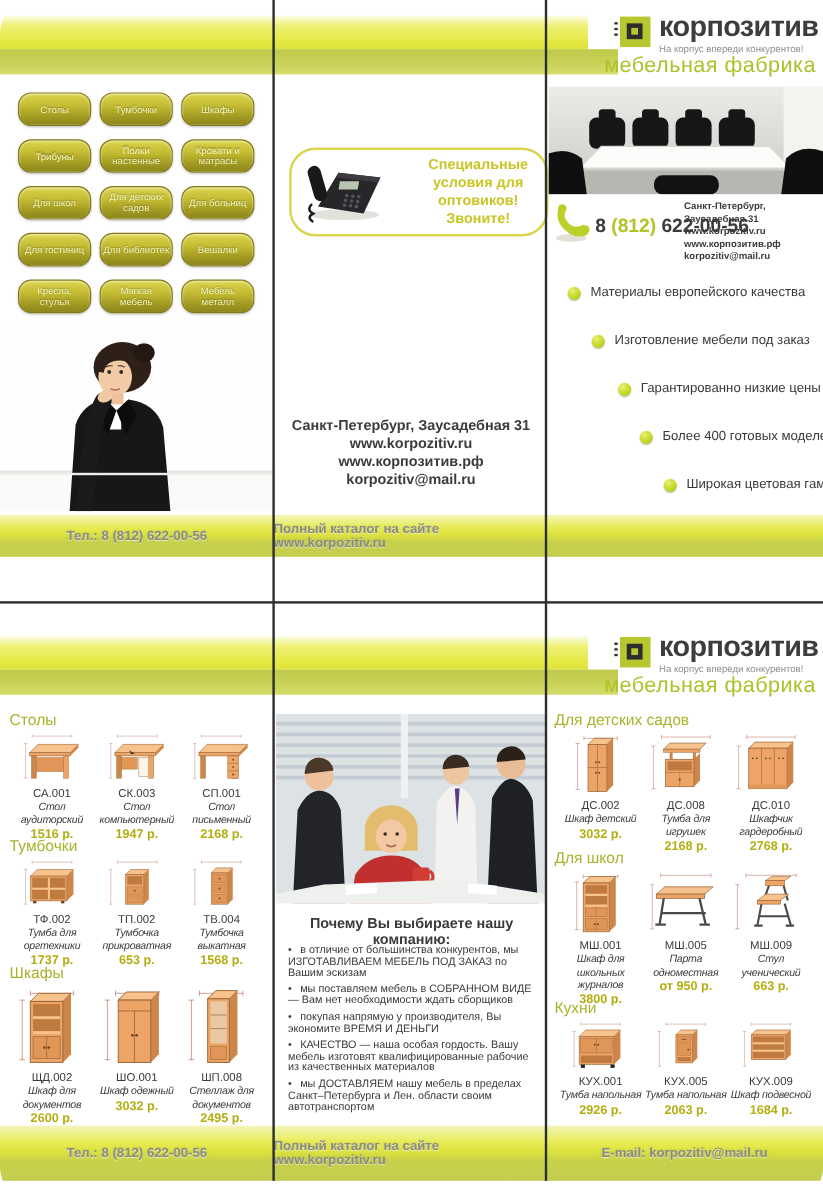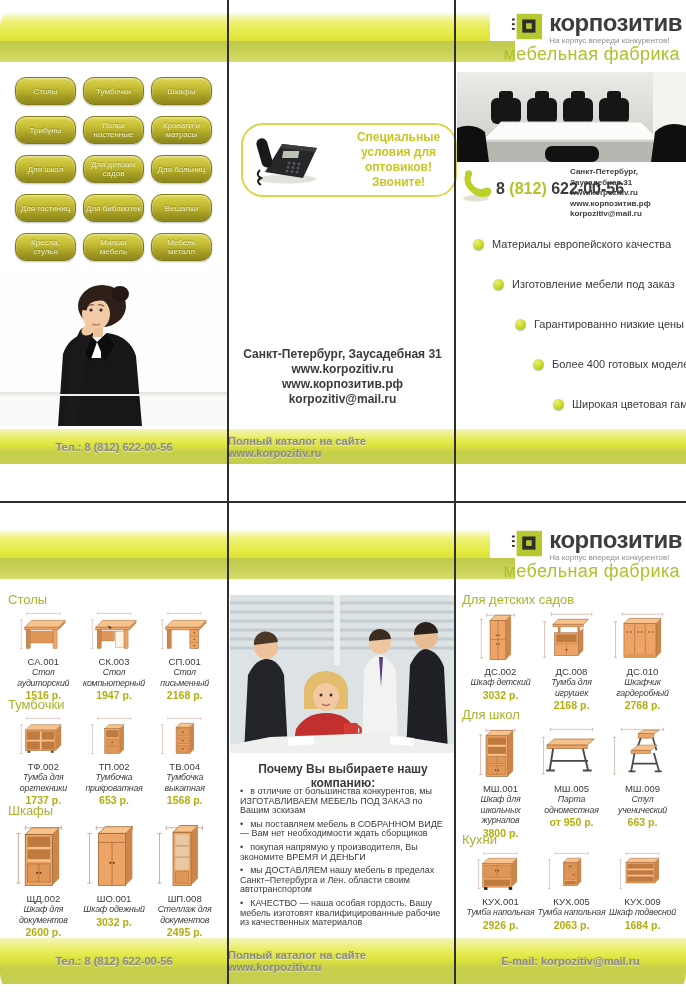--- a/index.html
+++ b/index.html
@@ -507,22 +507,22 @@
       <rect x="58" y="142" width="26" height="8" fill="#ffffff" transform="rotate(-4 70 146)"></rect>
       <rect x="160" y="142" width="24" height="8" fill="#ffffff" transform="rotate(5 172 146)"></rect>
     </svg>
   </div>
 
   <div class="why-title">Почему Вы выбираете нашу компанию:</div>
   <div class="why-points">
     <p>в отличие от большинства конкурентов, мы ИЗГОТАВЛИВАЕМ МЕБЕЛЬ ПОД ЗАКАЗ по Вашим эскизам</p>
     <p>мы поставляем мебель в СОБРАННОМ ВИДЕ — Вам нет необходимости ждать сборщиков</p>
     <p>покупая напрямую у производителя, Вы экономите ВРЕМЯ И ДЕНЬГИ</p>
+    <p>КАЧЕСТВО — наша особая гордость. Вашу мебель изготовят квалифицированные рабочие из качественных материалов</p>
     <p>мы ДОСТАВЛЯЕМ нашу мебель в пределах Санкт–Петербурга и Лен. области своим автотранспортом</p>
-    <p>КАЧЕСТВО — наша особая гордость. Вашу мебель изготовят квалифицированные рабочие из качественных материалов</p>
   </div>
 
   <div class="sec" style="left:462px;top:592px;width:216px;">
     <div class="sec-title">Для детских садов</div>
     <div class="prods">
       <div class="prod">
         <div class="pimg" style="height:54px;">
             <svg viewBox="12 1 52 62" width="100%" height="100%" preserveAspectRatio="xMidYMax meet">
               <g stroke="#b5705a" stroke-width="0.7" opacity="0.7" fill="none">
                 <path d="M22 7h32M22 5v4M54 5v4M16 12v44M14 12h4M14 56h4"></path>

